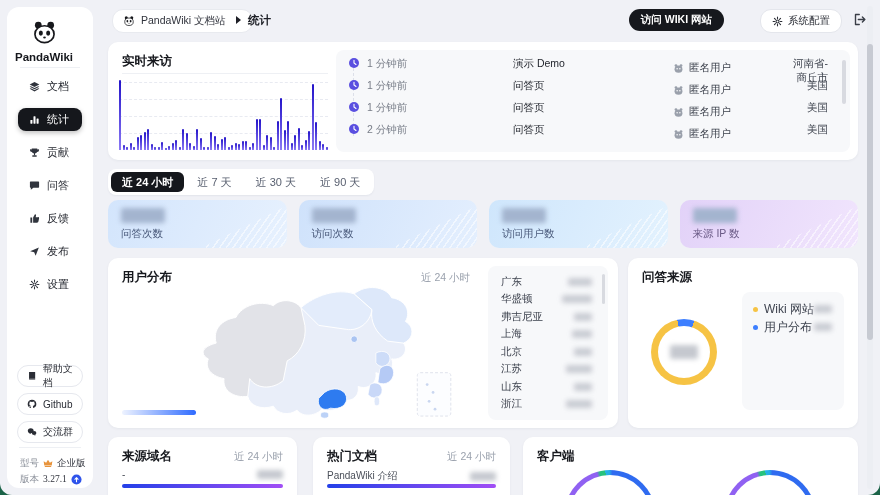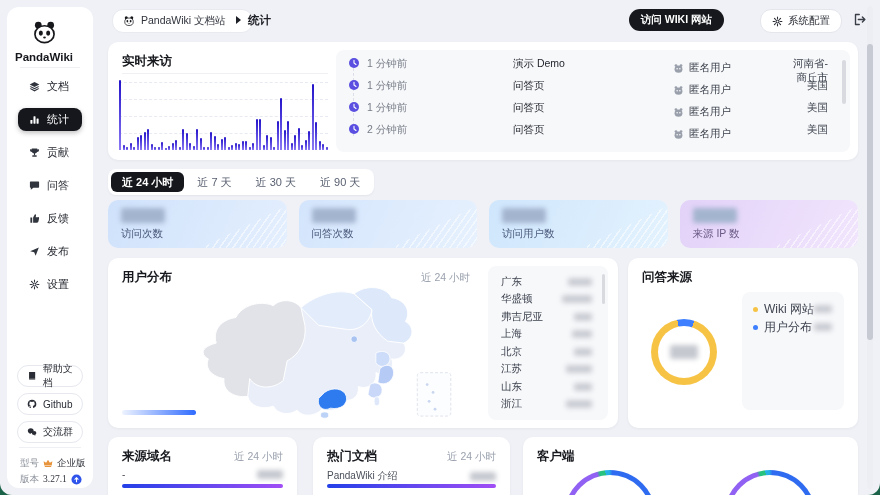--- a/index.html
+++ b/index.html
@@ -463,28 +463,28 @@
   </div>
 
   <div class="tabs">
       <div class="tab active">近 24 小时</div>
       <div class="tab">近 7 天</div>
       <div class="tab">近 30 天</div>
       <div class="tab">近 90 天</div>
     </div>
 
   <div class="stats-row">
+      <div class="stat" style="background:linear-gradient(115deg,#d3e5fc,#e7f1fe)">
+    <span class="blur stat-blur"></span>
+    <span class="stat-label" style="color:#49597a">问答次数</span>
+    <span class="hatch"></span>
+      </div>
       <div class="stat" style="background:linear-gradient(115deg,#cfe2fb,#e4effe)">
     <span class="blur stat-blur"></span>
     <span class="stat-label" style="color:#49597a">访问次数</span>
-    <span class="hatch"></span>
-      </div>
-      <div class="stat" style="background:linear-gradient(115deg,#d3e5fc,#e7f1fe)">
-    <span class="blur stat-blur"></span>
-    <span class="stat-label" style="color:#49597a">问答次数</span>
     <span class="hatch"></span>
       </div>
       <div class="stat" style="background:linear-gradient(115deg,#cfe6fc,#e3f2fe)">
     <span class="blur stat-blur"></span>
     <span class="stat-label" style="color:#49597a">访问用户数</span>
     <span class="hatch"></span>
       </div>
       <div class="stat" style="background:linear-gradient(115deg,#e2d2f8,#f1e5fd)">
     <span class="blur stat-blur"></span>
     <span class="stat-label" style="color:#6a5a86">来源 IP 数</span>

